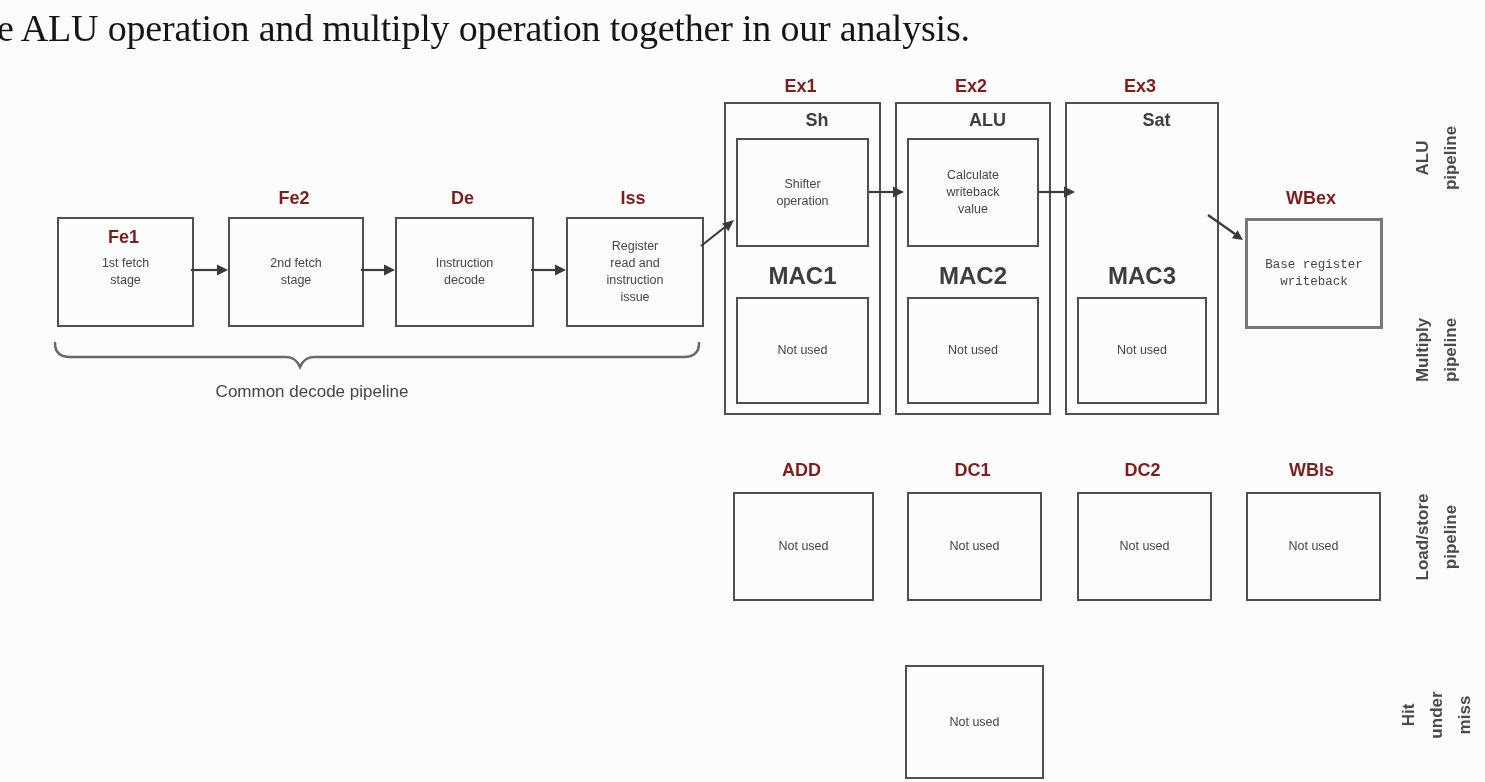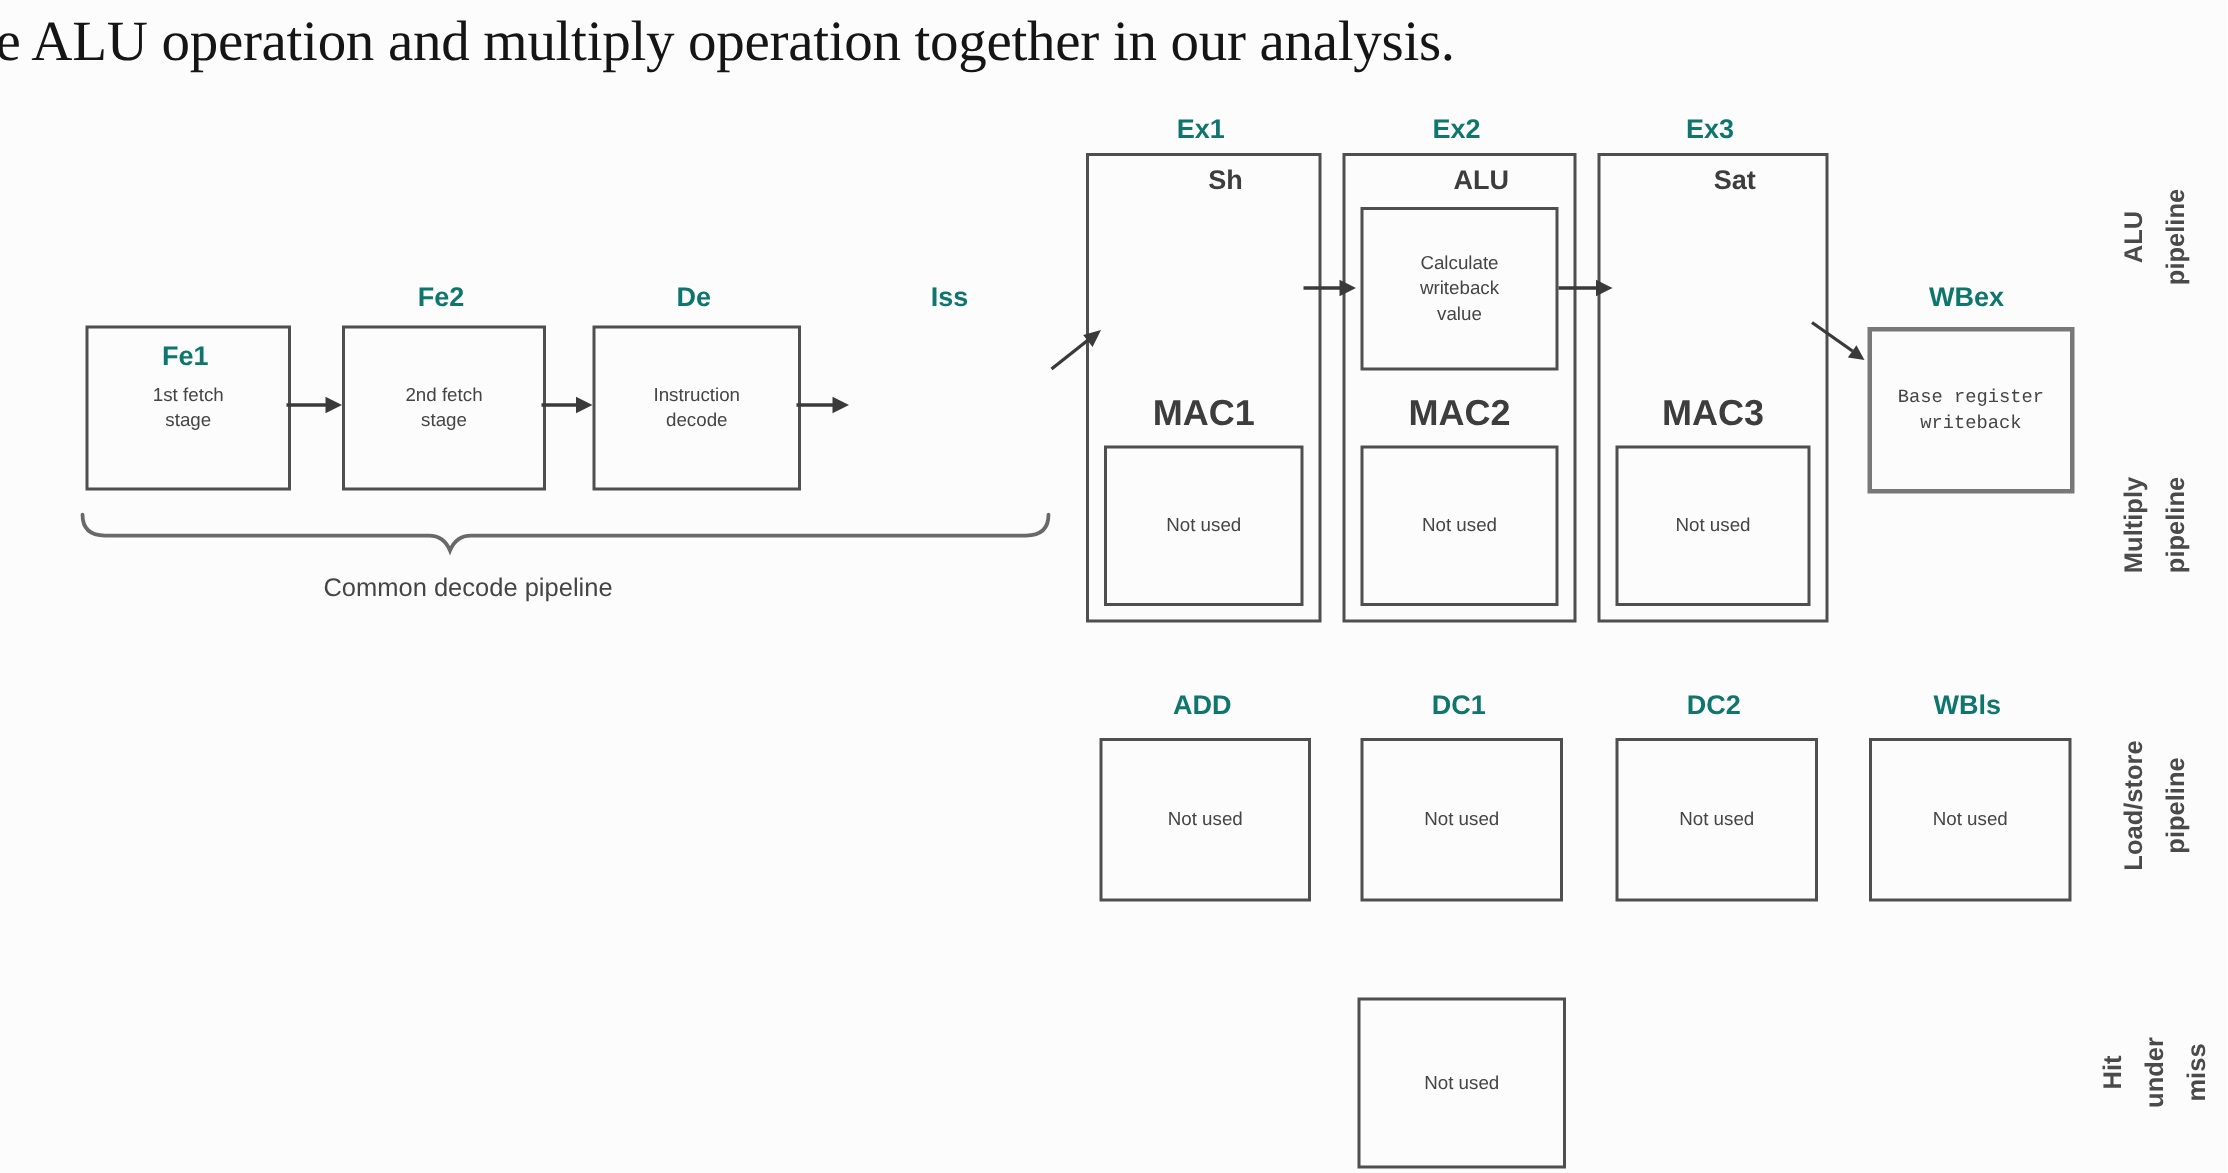--- a/index.html
+++ b/index.html
@@ -7,21 +7,21 @@
     position:relative;width:1485px;height:782px;background:#fcfcfc;
     font-family:"Liberation Sans",sans-serif;color:#3f3f3f;overflow:hidden;
   }
   .doc-text{
     position:absolute;left:-3px;top:6px;
     font-family:"Liberation Serif",serif;font-size:38px;color:#151515;
     white-space:nowrap;letter-spacing:-0.2px;
   }
   .hdr{
     position:absolute;height:28px;line-height:28px;text-align:center;
-    font-size:18px;font-weight:700;color:#0f766e;
+    font-size:18px;font-weight:700;color:#7f1d1d;
   }
   .box{
     position:absolute;border:2px solid #4f4f4f;background:transparent;
     display:flex;align-items:center;justify-content:center;
   }
   .body-text{
     font-size:12.5px;line-height:1.35;color:#454545;text-align:center;
     white-space:pre-line;
   }
   
@@ -97,24 +97,34 @@
 stage</span>
   </div>
   <div class="box b-fe2">
     <span class="body-text">2nd fetch
 stage</span>
   </div>
   <div class="box b-de">
     <span class="body-text">Instruction
 decode</span>
   </div>
+  <div class="box b-iss">
+    <span class="body-text">Register
+read and
+instruction
+issue</span>
+  </div>
 
   <div class="hdr h-ex1">Ex1</div>
   <div class="ex-col c-ex1">
     <div class="sub-name">Sh</div>
+    <div class="inner-top">
+      <span class="body-text">Shifter
+operation</span>
+    </div>
     <div class="mac-name">MAC1</div>
     <div class="inner-bot">
       <span class="body-text">Not used</span>
     </div>
   </div>
 
   <div class="hdr h-ex2">Ex2</div>
   <div class="ex-col c-ex2">
     <div class="sub-name">ALU</div>
     <div class="inner-top">

